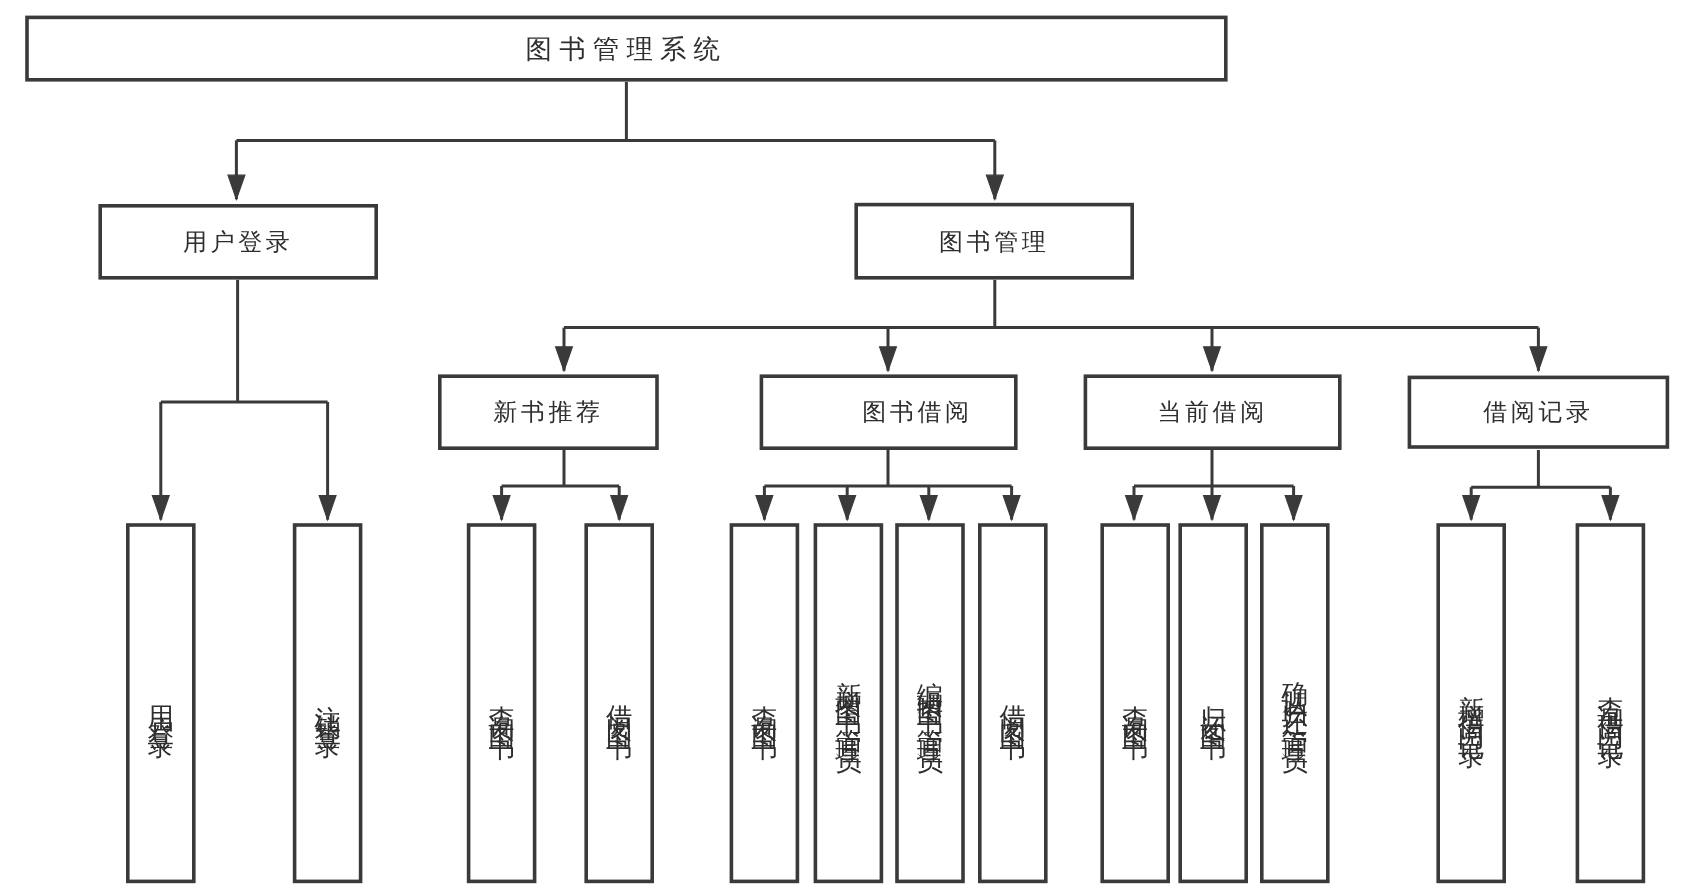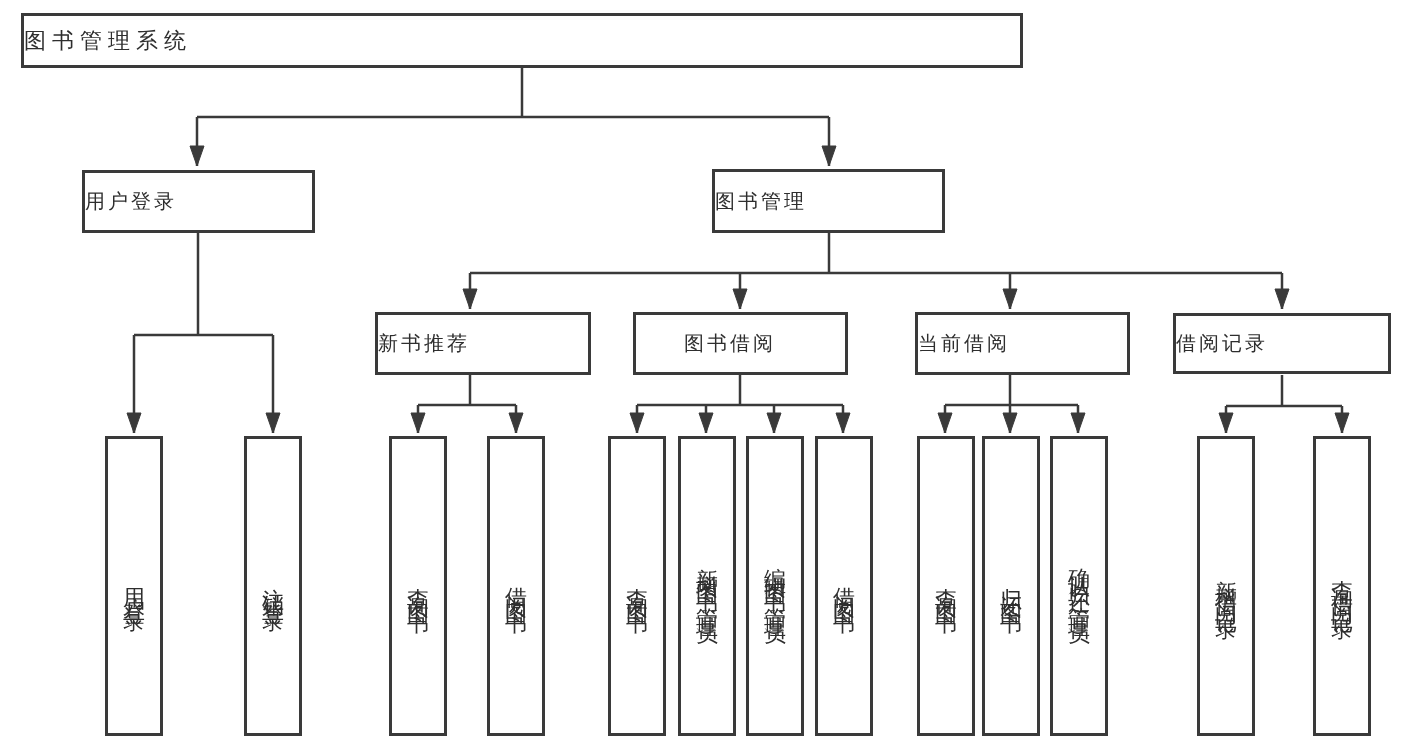--- a/index.html
+++ b/index.html
@@ -11,21 +11,21 @@
     overflow: hidden;
     color: #2e2e2e;
   }
   #canvas { position: absolute; left: 0; top: 0; width: 1405px; height: 747px; }
   #connectors { position: absolute; left: 0; top: 0; z-index: 1; }
   .hbox {
     position: absolute;
     box-sizing: border-box;
     border: 3px solid #3a3a3a;
     background: #ffffff;
-    display: flex; align-items: center; 
+    display: flex; align-items: center; justify-content: center;
     z-index: 2;
   }
   .hbox .lbl {
     font-size: 20px;
     letter-spacing: 3px;
     color: #2e2e2e;
     white-space: nowrap;
   }
   .hbox.title .lbl { font-size: 22px; letter-spacing: 6px; }
   .vbox {
@@ -115,27 +115,27 @@
     <span class="lbl">图书管理系统</span>
   </div>
 
   <div class="hbox" style="left:82px; top:170px; width:233px; height:63px;">
     <span class="lbl">用户登录</span>
   </div>
   <div class="hbox" style="left:712px; top:169px; width:233px; height:64px;">
     <span class="lbl">图书管理</span>
   </div>
 
-  <div class="hbox" style="left:375px; top:312px; width:216px; height:63px;">
+  <div class="hbox" style="left:365px; top:312px; width:184px; height:63px;">
     <span class="lbl">新书推荐</span>
   </div>
   <div class="hbox" style="left:633px; top:312px; width:215px; height:63px;padding-left:48px;">
     <span class="lbl">图书借阅</span>
   </div>
-  <div class="hbox" style="left:903px; top:312px; width:215px; height:63px;margin-left:12px;">
+  <div class="hbox" style="left:903px; top:312px; width:215px; height:63px;">
     <span class="lbl">当前借阅</span>
   </div>
   <div class="hbox" style="left:1173px; top:313px; width:218px; height:61px;">
     <span class="lbl">借阅记录</span>
   </div>
 
   <div class="vbox" style="left:105px;">
     <span class="lbl">用户登录</span>
   </div>
   <div class="vbox" style="left:244px;">

